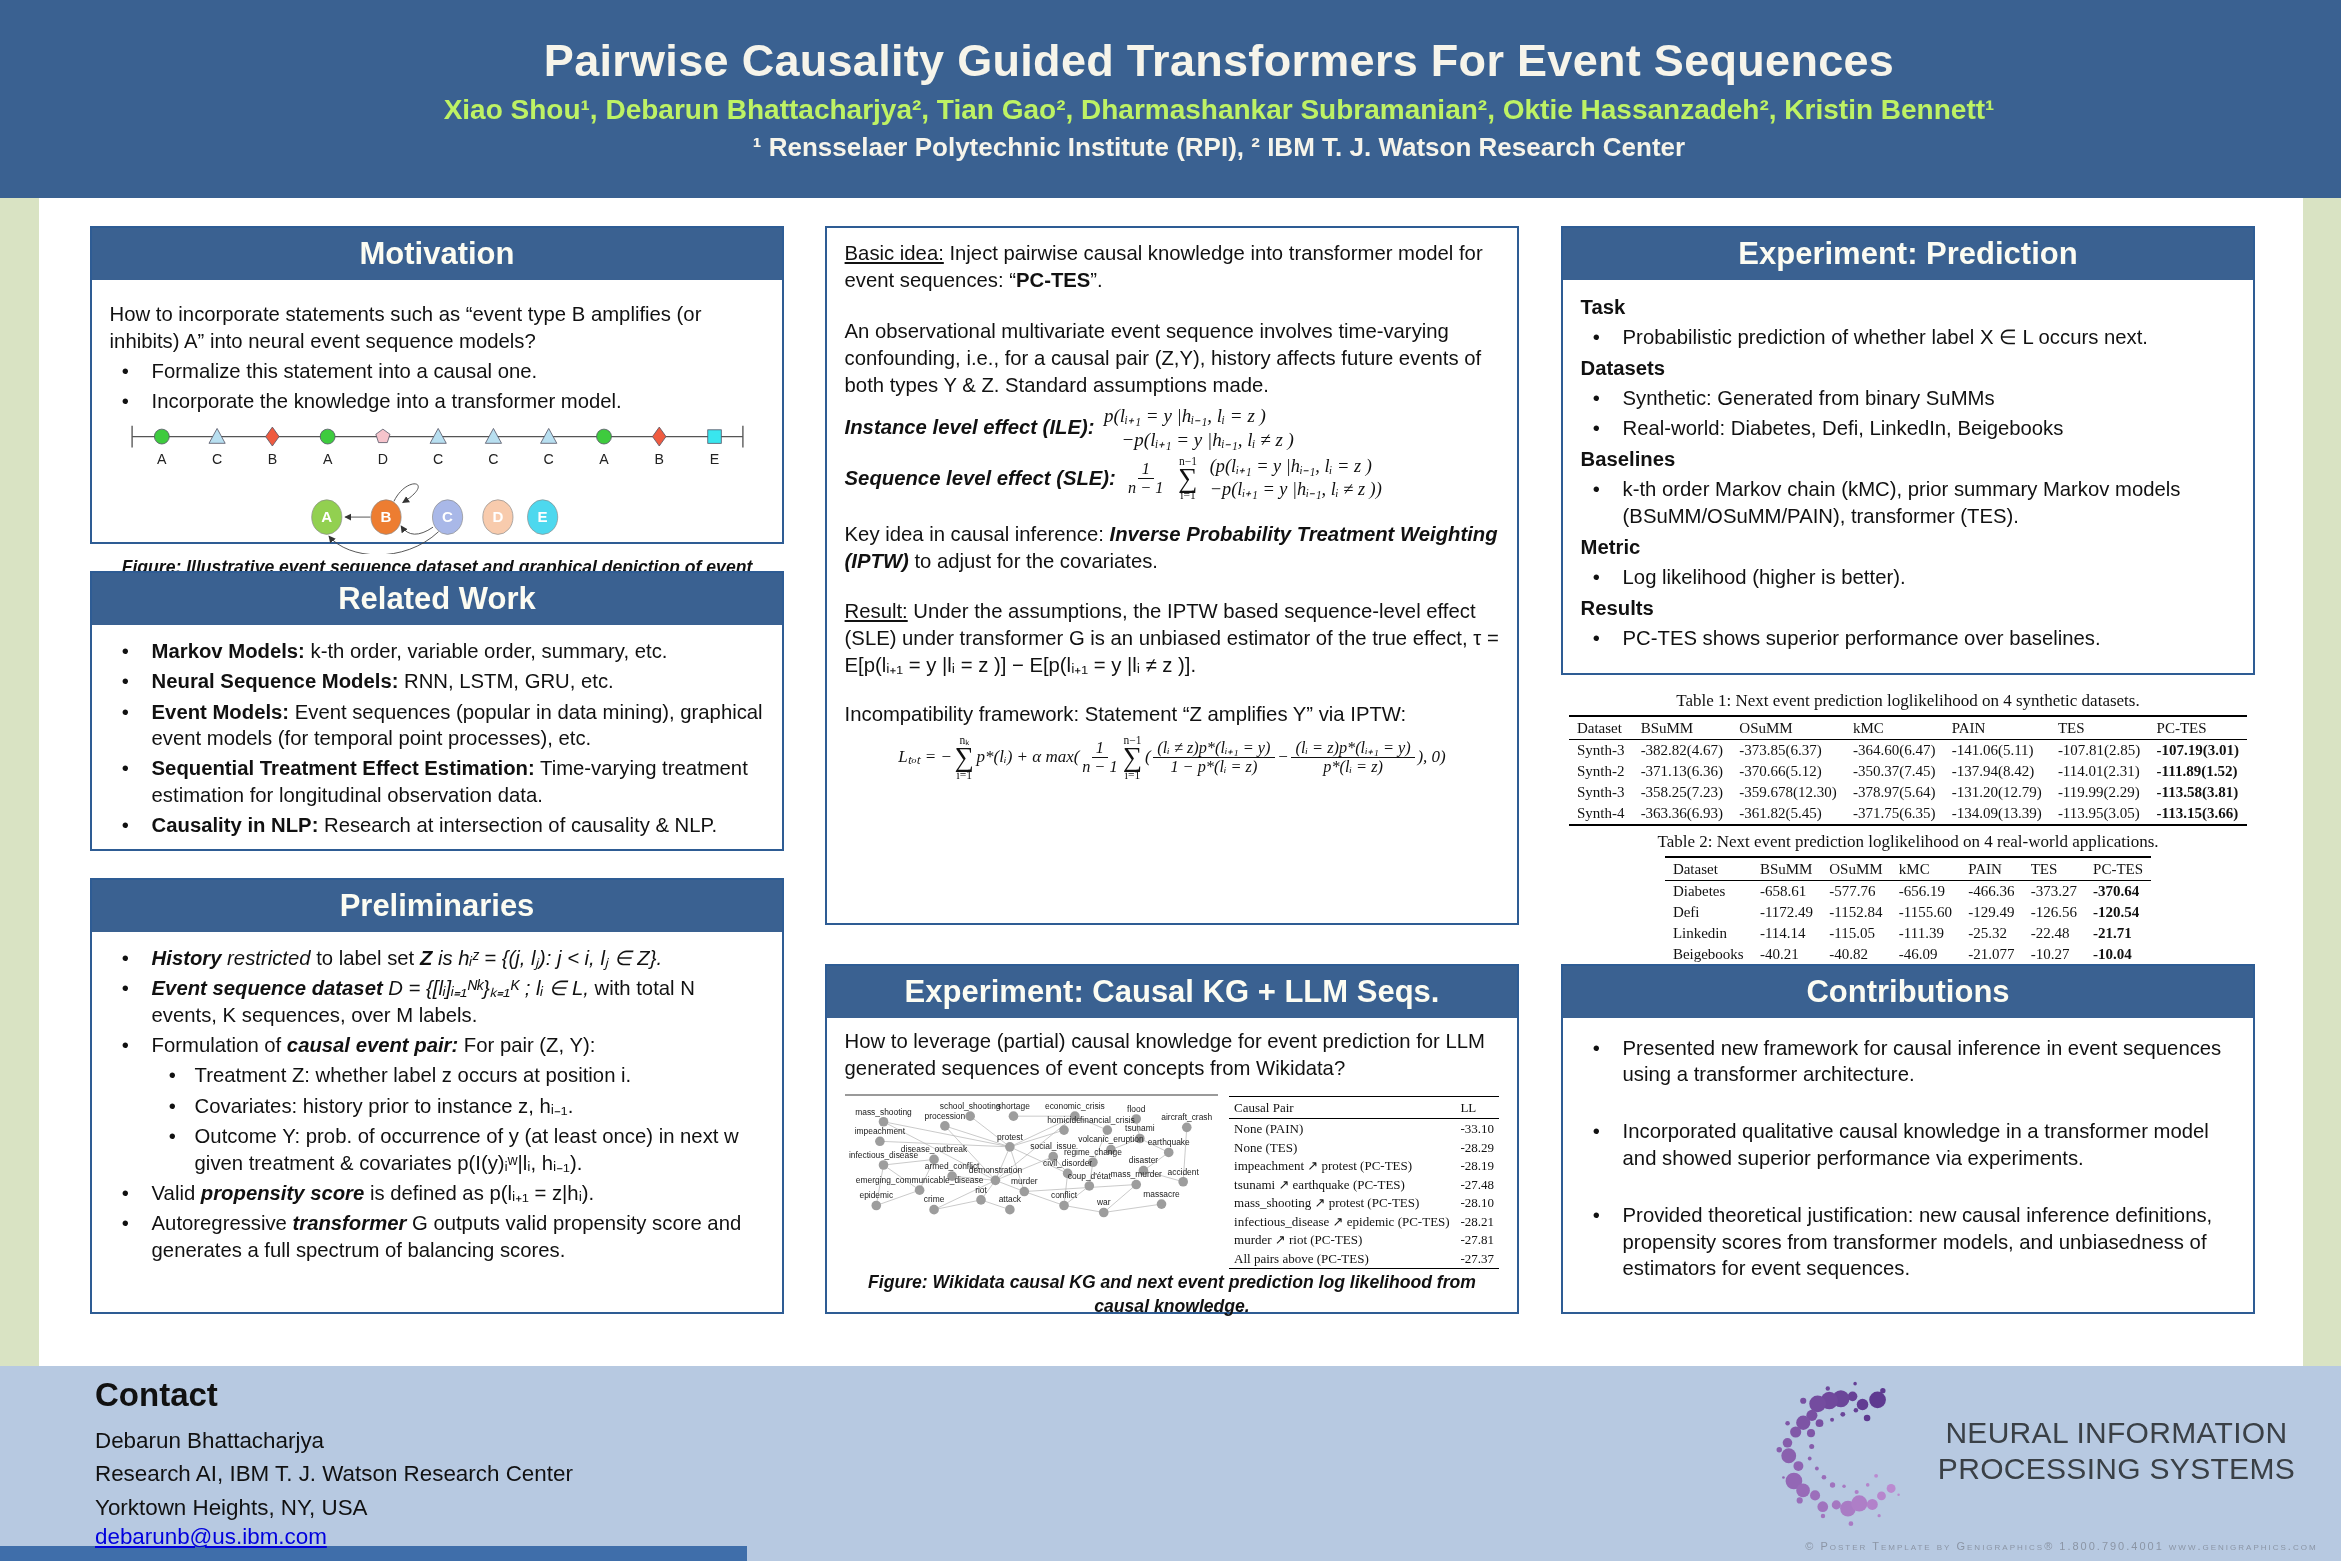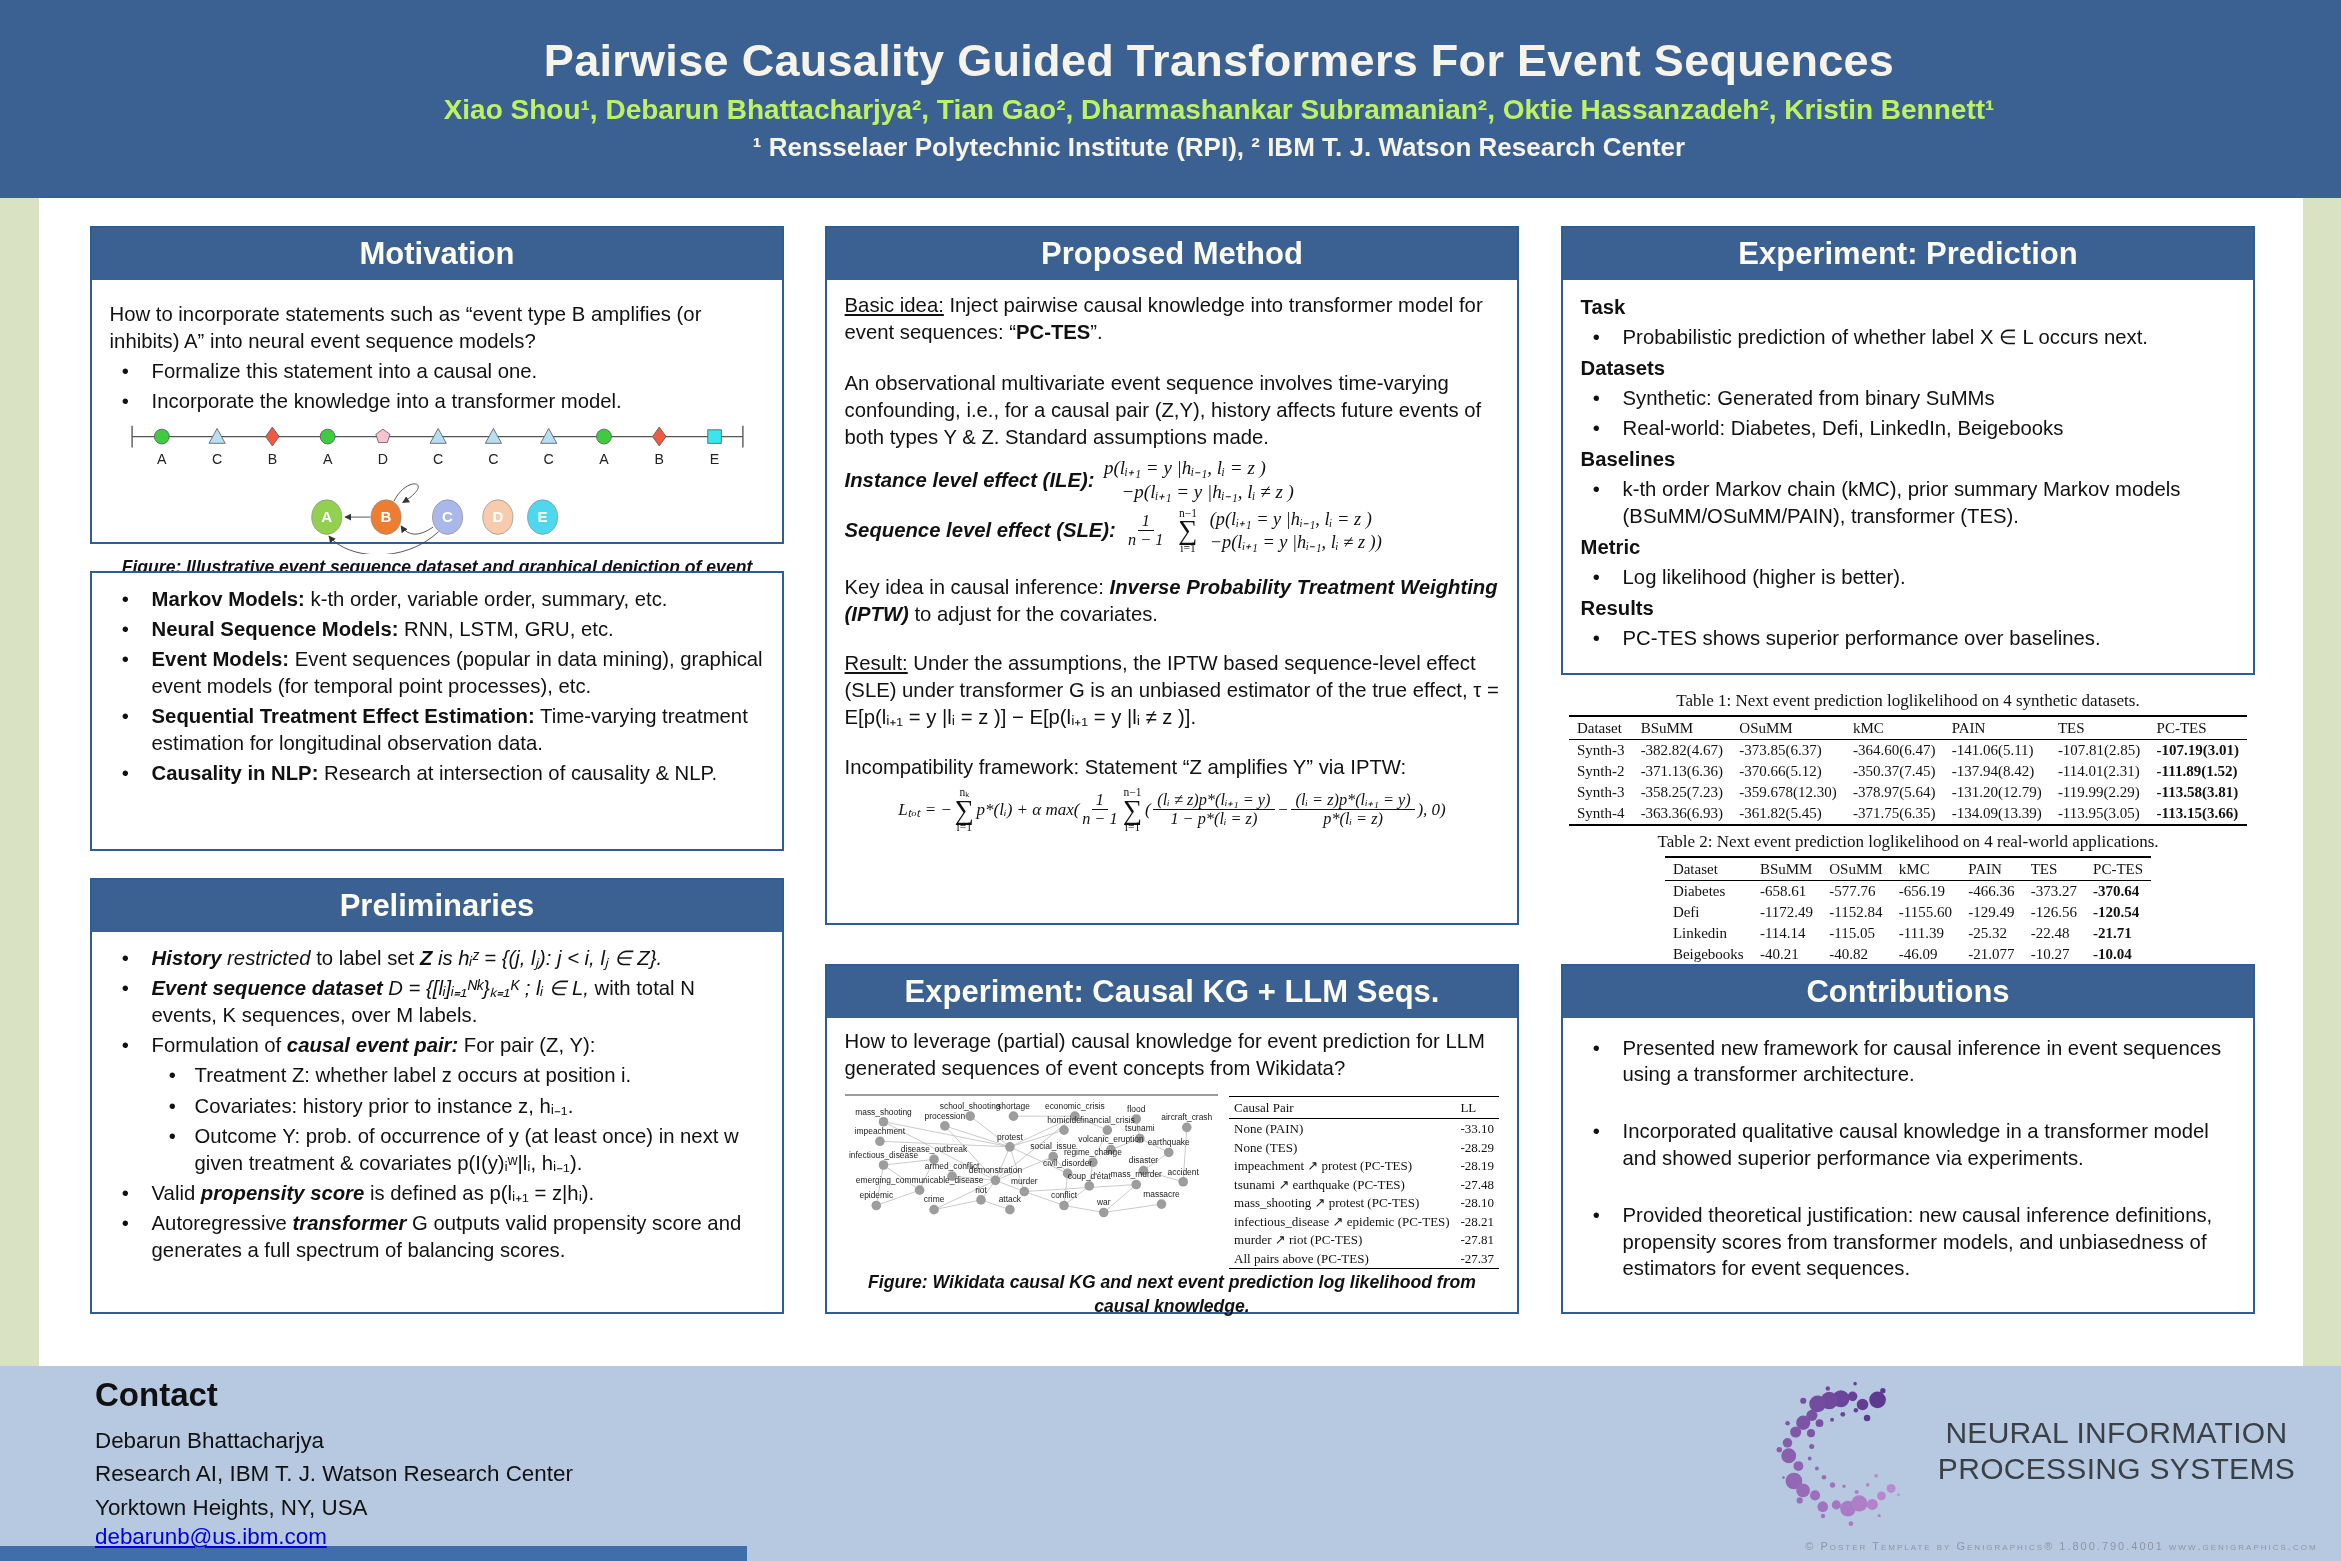--- a/index.html
+++ b/index.html
@@ -181,20 +181,21 @@
           <g>
             <ellipse cx="448" cy="86" rx="27" ry="31" fill="#4dd8ee" stroke="#888" stroke-width="1.2"></ellipse>
             <text x="448" y="95" text-anchor="middle" font-size="27" fill="#fff" font-weight="bold" font-family="Liberation Sans, sans-serif">E</text>
           </g>
         </svg>
       <div class="fig-caption">Figure: Illustrative event sequence dataset and graphical depiction of event type dynamics.</div>
     </div>
   </div>
 
   <div class="panel" style="left:90px;top:571px;width:694px;height:280px;">
+    <div class="panel-header">Related Work</div>
     <div class="panel-body">
       <ul class="bullets">
 
       <li><span><span class="rb">Markov Models:</span><span> k-th order, variable order, summary, etc.</span></span></li>
           <li><span><span class="rb">Neural Sequence Models:</span><span> RNN, LSTM, GRU, etc.</span></span></li>
           <li><span><span class="rb">Event Models:</span><span> Event sequences (popular in data mining), graphical event models (for temporal point processes), etc.</span></span></li>
           <li><span><span class="rb">Sequential Treatment Effect Estimation:</span><span> Time-varying treatment estimation for longitudinal observation data.</span></span></li>
           <li><span><span class="rb">Causality in NLP:</span><span> Research at intersection of causality &amp; NLP.</span></span></li>
         </ul>
     </div>
@@ -215,21 +216,20 @@
           <li><span>Outcome Y: prob. of occurrence of y (at least once) in next w given treatment &amp; covariates p(I(y)ᵢʷ|lᵢ, hᵢ₋₁).</span></li>
         </ul>
       <ul class="bullets">
         <li><span><span>Valid </span><span class="rb ri">propensity score</span><span> is defined as p(lᵢ₊₁ = z|hᵢ).</span></span></li>
         <li><span><span>Autoregressive </span><span class="rb ri">transformer</span><span> G outputs valid propensity score and generates a full spectrum of balancing scores.</span></span></li>
       </ul>
     </div>
   </div>
 
   <div class="panel" style="left:825px;top:226px;width:694px;height:699px;">
-    <div class="panel-header">Proposed Method</div>
     <div class="panel-body">
       <p style="margin:2.7px 0;"><span class="ru">Basic idea:</span><span> Inject pairwise causal knowledge into transformer model for event sequences:  “</span><span class="rb">PC-TES</span><span>”.</span></p>
       <p style="margin:24.4px 0 5.4px 0;"><span>An observational multivariate event sequence involves time-varying confounding, i.e., for a causal pair (Z,Y), history affects future events of both types Y &amp; Z. Standard assumptions made.</span></p>
 
       <div class="eq-row">
         <span class="eq-label">Instance level effect (ILE):</span>
         <span class="eq-stack fml">
           <span>p(lᵢ₊₁ = y |hᵢ₋₁, lᵢ = z )</span>
           <span style="padding-left:17.6px;">−p(lᵢ₊₁ = y |hᵢ₋₁, lᵢ ≠ z )</span>
         </span>

